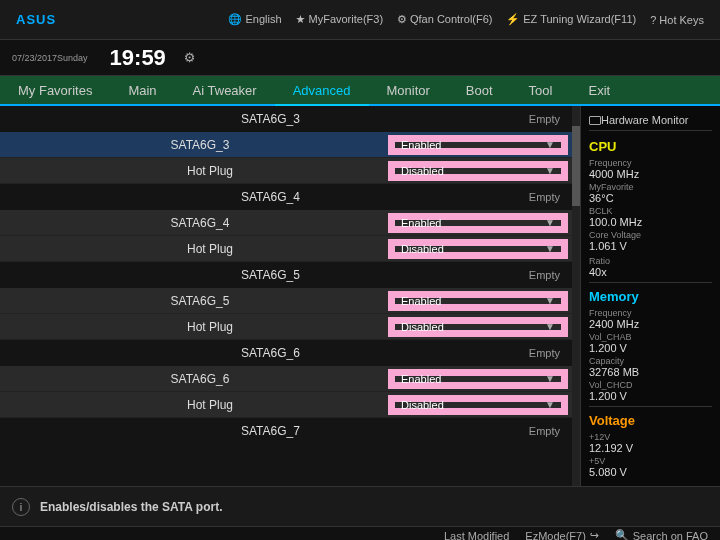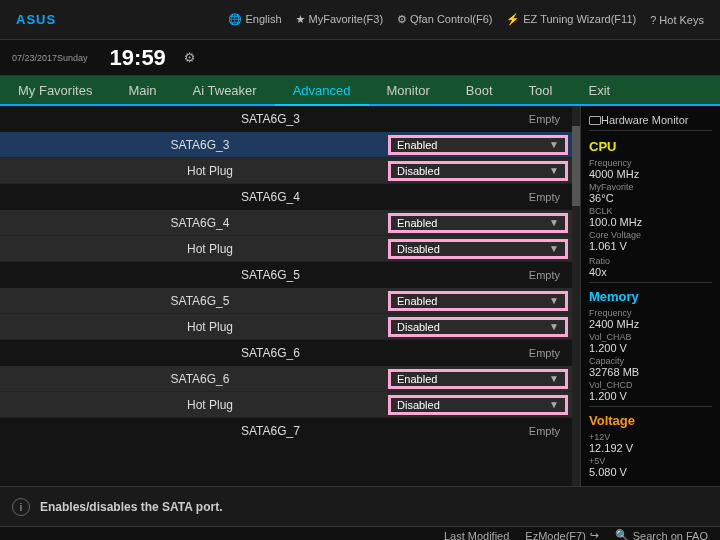--- a/index.html
+++ b/index.html
@@ -126,21 +126,21 @@
       color: #ddd;
     }
     .sata-value {
       color: #999;
       font-size: 11px;
       margin-right: 8px;
     }
     .sata-dropdown {
       width: 180px;
       background: #2a2a2a;
-      border: 3px solid #f9a8d4;
+      border: 7px solid #f9a8d4;
       color: #fff;
       height: 20px;
       font-size: 11px;
       display: flex;
       align-items: center;
       justify-content: space-between;
       padding: 0 6px;
       cursor: pointer;
     }
     .sata-dropdown .arrow {

